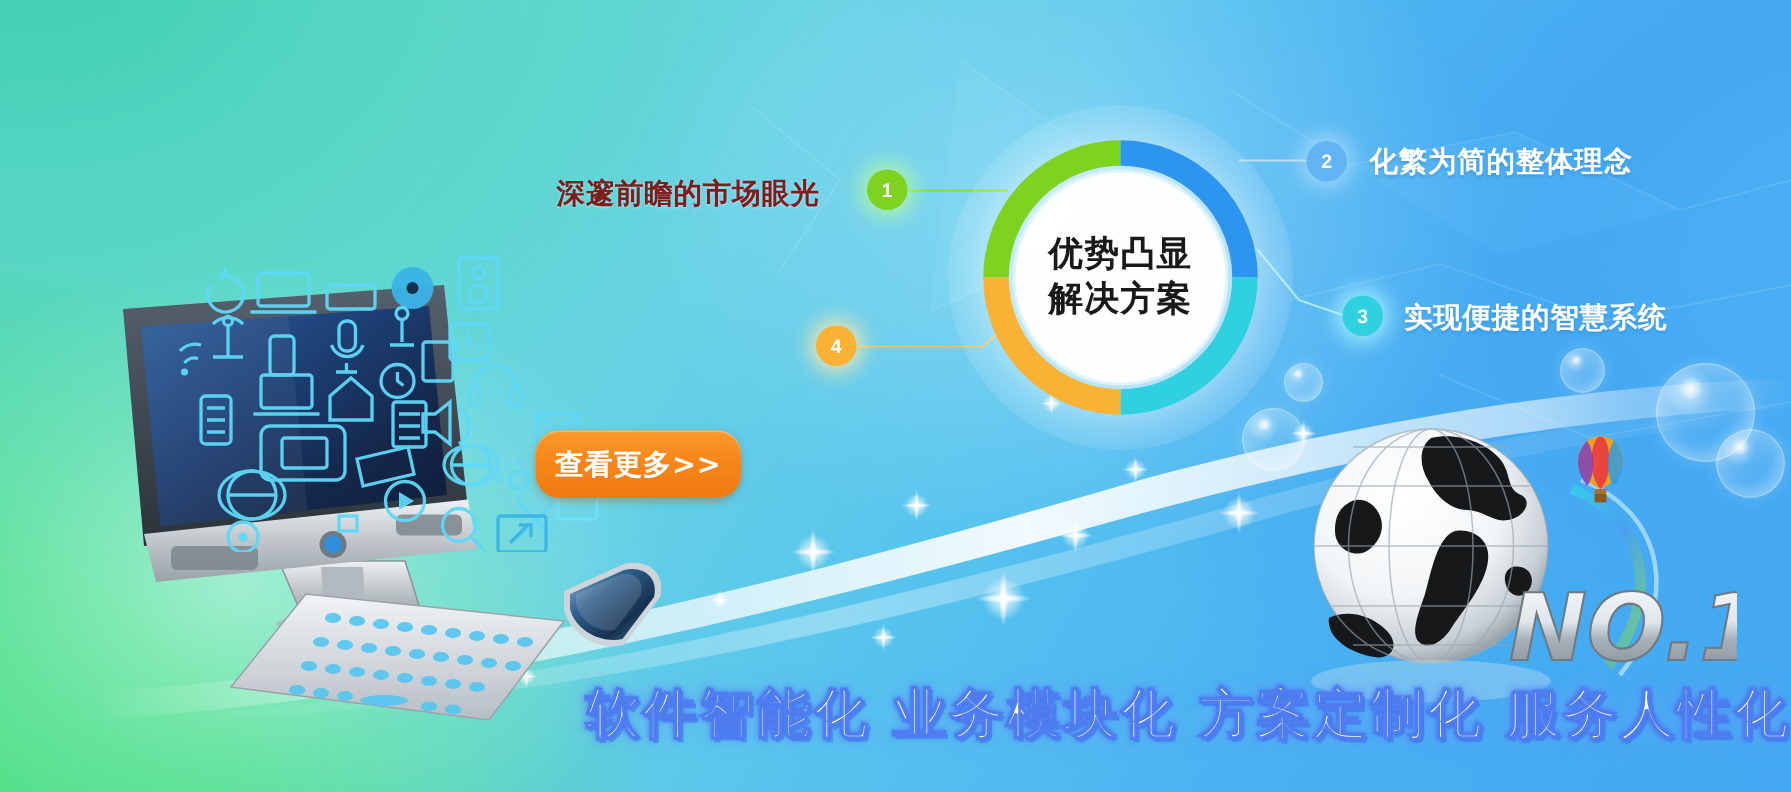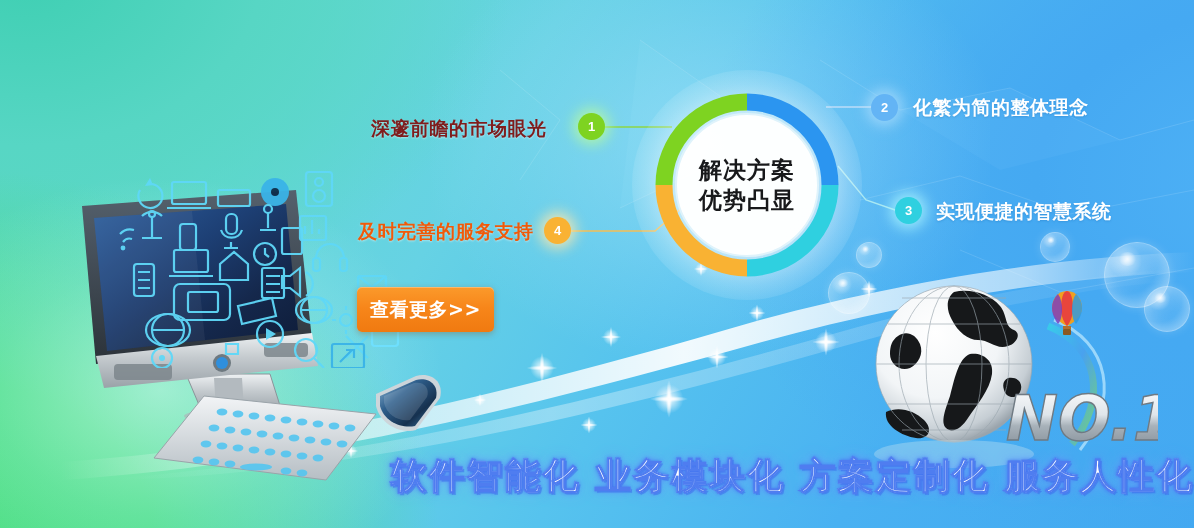--- a/index.html
+++ b/index.html
@@ -125,21 +125,21 @@
   }
   .label-1 { left:371px; top:116px; color:#7f1d1d; text-shadow:0 1px 2px rgba(255,255,255,.45); }
   .label-2 { left:913px; top:95px;  color:#ffffff; text-shadow:0 1px 2px rgba(30,110,180,.35); }
   .label-3 { left:936px; top:199px; color:#ffffff; text-shadow:0 1px 2px rgba(30,110,180,.35); }
   .label-4 { left:358px; top:219px; color:#f05a0a; text-shadow:0 1px 2px rgba(255,255,255,.45); }
 
   
   #cta-button {
     position:absolute; left:357px; top:287px;
     width:137px; height:45px;
-    border:none; border-radius:5px;
+    border:none; border-radius:16px;
     background:linear-gradient(180deg, #fb9a2b 0%, #f7861a 46%, #f07a10 100%);
     color:#ffffff; font-size:19px; font-weight:bold;
     font-family:"DejaVu Sans","Liberation Sans",sans-serif;
     letter-spacing:.5px;
     cursor:pointer;
     box-shadow:0 2px 6px rgba(150,70,0,.34), inset 0 1px 0 rgba(255,255,255,.30);
   }
 
   
   #tagline {
@@ -501,40 +501,39 @@
 
         <path d="M182 99 A83 83 0 0 1 99 182" stroke="#2fd0e0"></path>
 
         <path d="M99 182 A83 83 0 0 1 16 99" stroke="#f9b233"></path>
       </g>
 
       <circle cx="99" cy="99" r="71" fill="#ffffff" opacity=".97"></circle>
       <circle cx="99" cy="99" r="71" fill="none" stroke="#dff3fb" stroke-width="2"></circle>
     </svg>
     <div class="donut-center-text">
+      <div>优势凸显</div>
       <div>解决方案</div>
-      <div>优势凸显</div>
     </div>
   </div>
 
   <div class="badge badge-1">
       <span>1</span>
     </div>
   <div class="badge badge-2">
       <span>2</span>
     </div>
   <div class="badge badge-3">
       <span>3</span>
     </div>
   <div class="badge badge-4">
       <span>4</span>
     </div>
 
   <div class="label label-1">深邃前瞻的市场眼光</div>
   <div class="label label-3">实现便捷的智慧系统</div>
   <div class="label label-2">化繁为简的整体理念</div>
-  <div class="label label-4">及时完善的服务支持</div>
 
   <button id="cta-button">查看更多&gt;&gt;</button>
 
   <div id="tagline">软件智能化 业务模块化 方案定制化 服务人性化</div>
 
 </div>
 
 </body></html>

